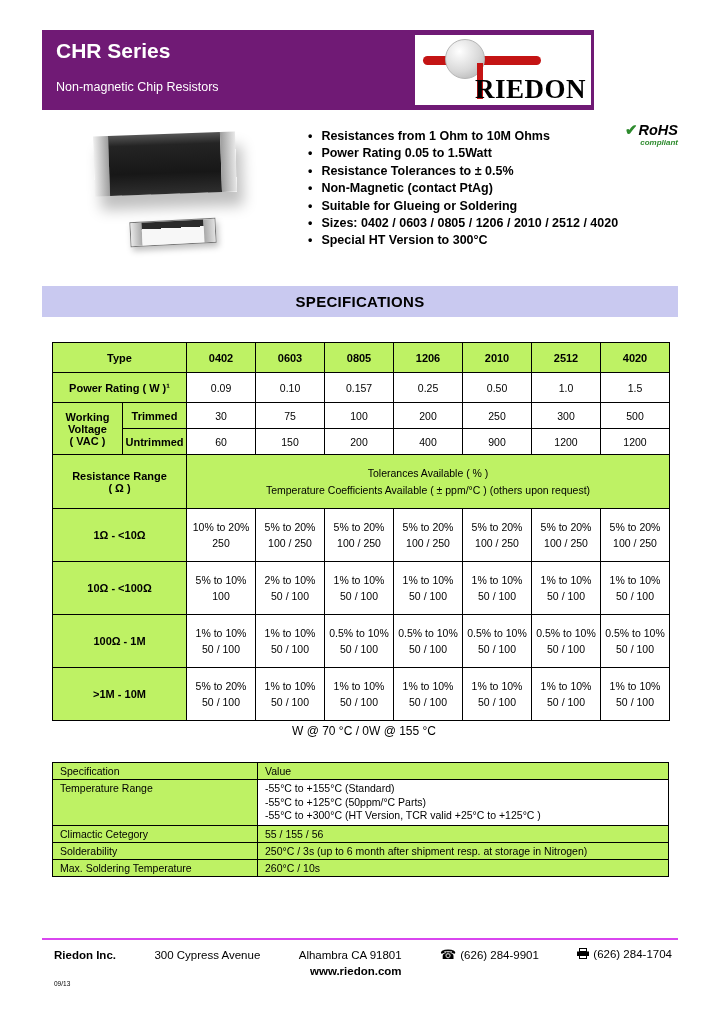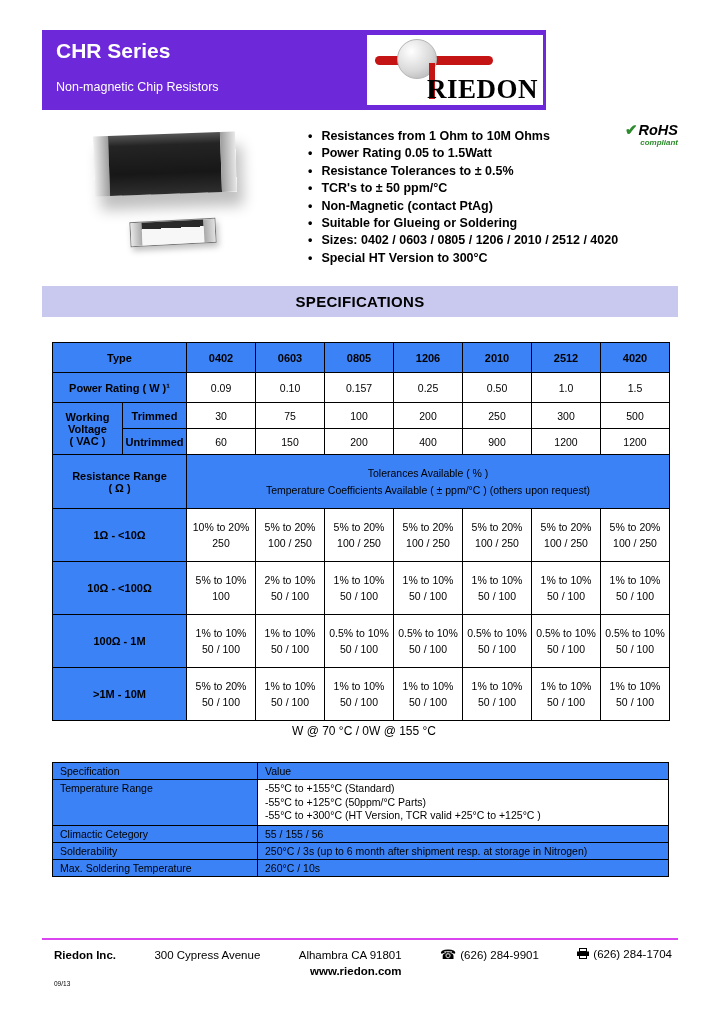--- a/index.html
+++ b/index.html
@@ -1,20 +1,20 @@
 <!DOCTYPE html>
 <html><head>
 <meta charset="utf-8">
 <style>
   * { box-sizing: border-box; }
   body { margin:0; background:#fff; font-family:"Liberation Sans", sans-serif; color:#000; }
   .page { position:relative; width:720px; height:1012px; margin:0 auto; background:#fff; overflow:hidden; }
 
   
-  .topbar { position:absolute; top:30px; left:42px; width:504px; height:80px; background:#6d28d9; color:#fff; padding:9px 0 0 14px; }
+  .topbar { position:absolute; top:30px; left:42px; width:552px; height:80px; background:#701a75; color:#fff; padding:9px 0 0 14px; }
   .topbar h1 { margin:0; font-size:21px; font-weight:bold; }
   .topbar .subtitle { margin-top:17px; font-size:12.5px; }
   .logo-box { position:absolute; top:5px; right:3px; width:176px; height:70px; background:#fff; color:#000; overflow:hidden; }
   .logo-text { position:absolute; right:5px; bottom:0px; font-family:"Liberation Serif", serif; font-weight:bold; font-size:27px; letter-spacing:0.5px; }
   .globe { position:absolute; left:24px; top:4px; width:120px; height:46px; }
   .globe .sphere { position:absolute; left:6px; top:0; width:40px; height:40px; border-radius:50%;
       background: radial-gradient(circle at 35% 30%, #ffffff, #d9d9d9 55%, #a9a9a9); border:1px solid #b5b5b5; }
   .globe .rod { position:absolute; left:-16px; top:17px; width:118px; height:9px; background:#c41414; border-radius:5px; }
   .globe .pole { position:absolute; left:38px; top:24px; width:6px; height:36px; background:#c41414; }
 
@@ -44,21 +44,21 @@
 
   
   .banner { position:absolute; top:286px; left:42px; width:636px; background:#c9c9f0; text-align:center;
       font-weight:bold; font-size:15px; padding:7px 0; letter-spacing:0.3px; }
 
   
   .main-table { position:absolute; top:342px; left:52px; width:616px; border-collapse:collapse;
       table-layout:fixed; text-align:center; font-size:10.5px; }
   .main-table th, .main-table td { border:1px solid #000; padding:2px; vertical-align:middle; }
   .main-table th { font-size:11px; font-weight:bold; }
-  .lav { background:#3b82f6; }
+  .lav { background:#bef264; }
   .preline { white-space:pre-line; }
   .main-table td.preline { line-height:1.55; }
   tr.r-head { height:30px; }
   tr.r-power { height:30px; }
   tr.r-wv { height:26px; }
   tr.r-note { height:54px;border-radius:21px; }
   tr.r-range { height:53px; }
   .small-h { font-size:9.5px;margin-top:8px; }
 
   .footnote { position:absolute; top:724px; left:56px; width:616px; text-align:center; font-size:12px; }
@@ -111,21 +111,20 @@
         <span class="bodyc"></span>
         <span class="cap right"></span>
       </div>
     </div>
 
     <div class="features">
       <ul>
         <li><span>Resistances from 1 Ohm to 10M Ohms</span></li>
         <li><span>Power Rating 0.05 to 1.5Watt</span></li>
         <li><span>Resistance Tolerances to ± 0.5%</span></li>
-        <li><span>TCR's to ± 50 ppm/°C</span></li>
         <li><span>Non-Magnetic (contact PtAg)</span></li>
         <li><span>Suitable for Glueing or Soldering</span></li>
         <li><span>Sizes: 0402 / 0603 / 0805 / 1206 / 2010 / 2512 / 4020</span></li>
         <li><span>Special HT Version to 300°C</span></li>
       </ul>
     </div>
 
     <div class="rohs">
       <div class="rohs-top">
         <span class="rohs-check">✔</span><span>RoHS</span>

